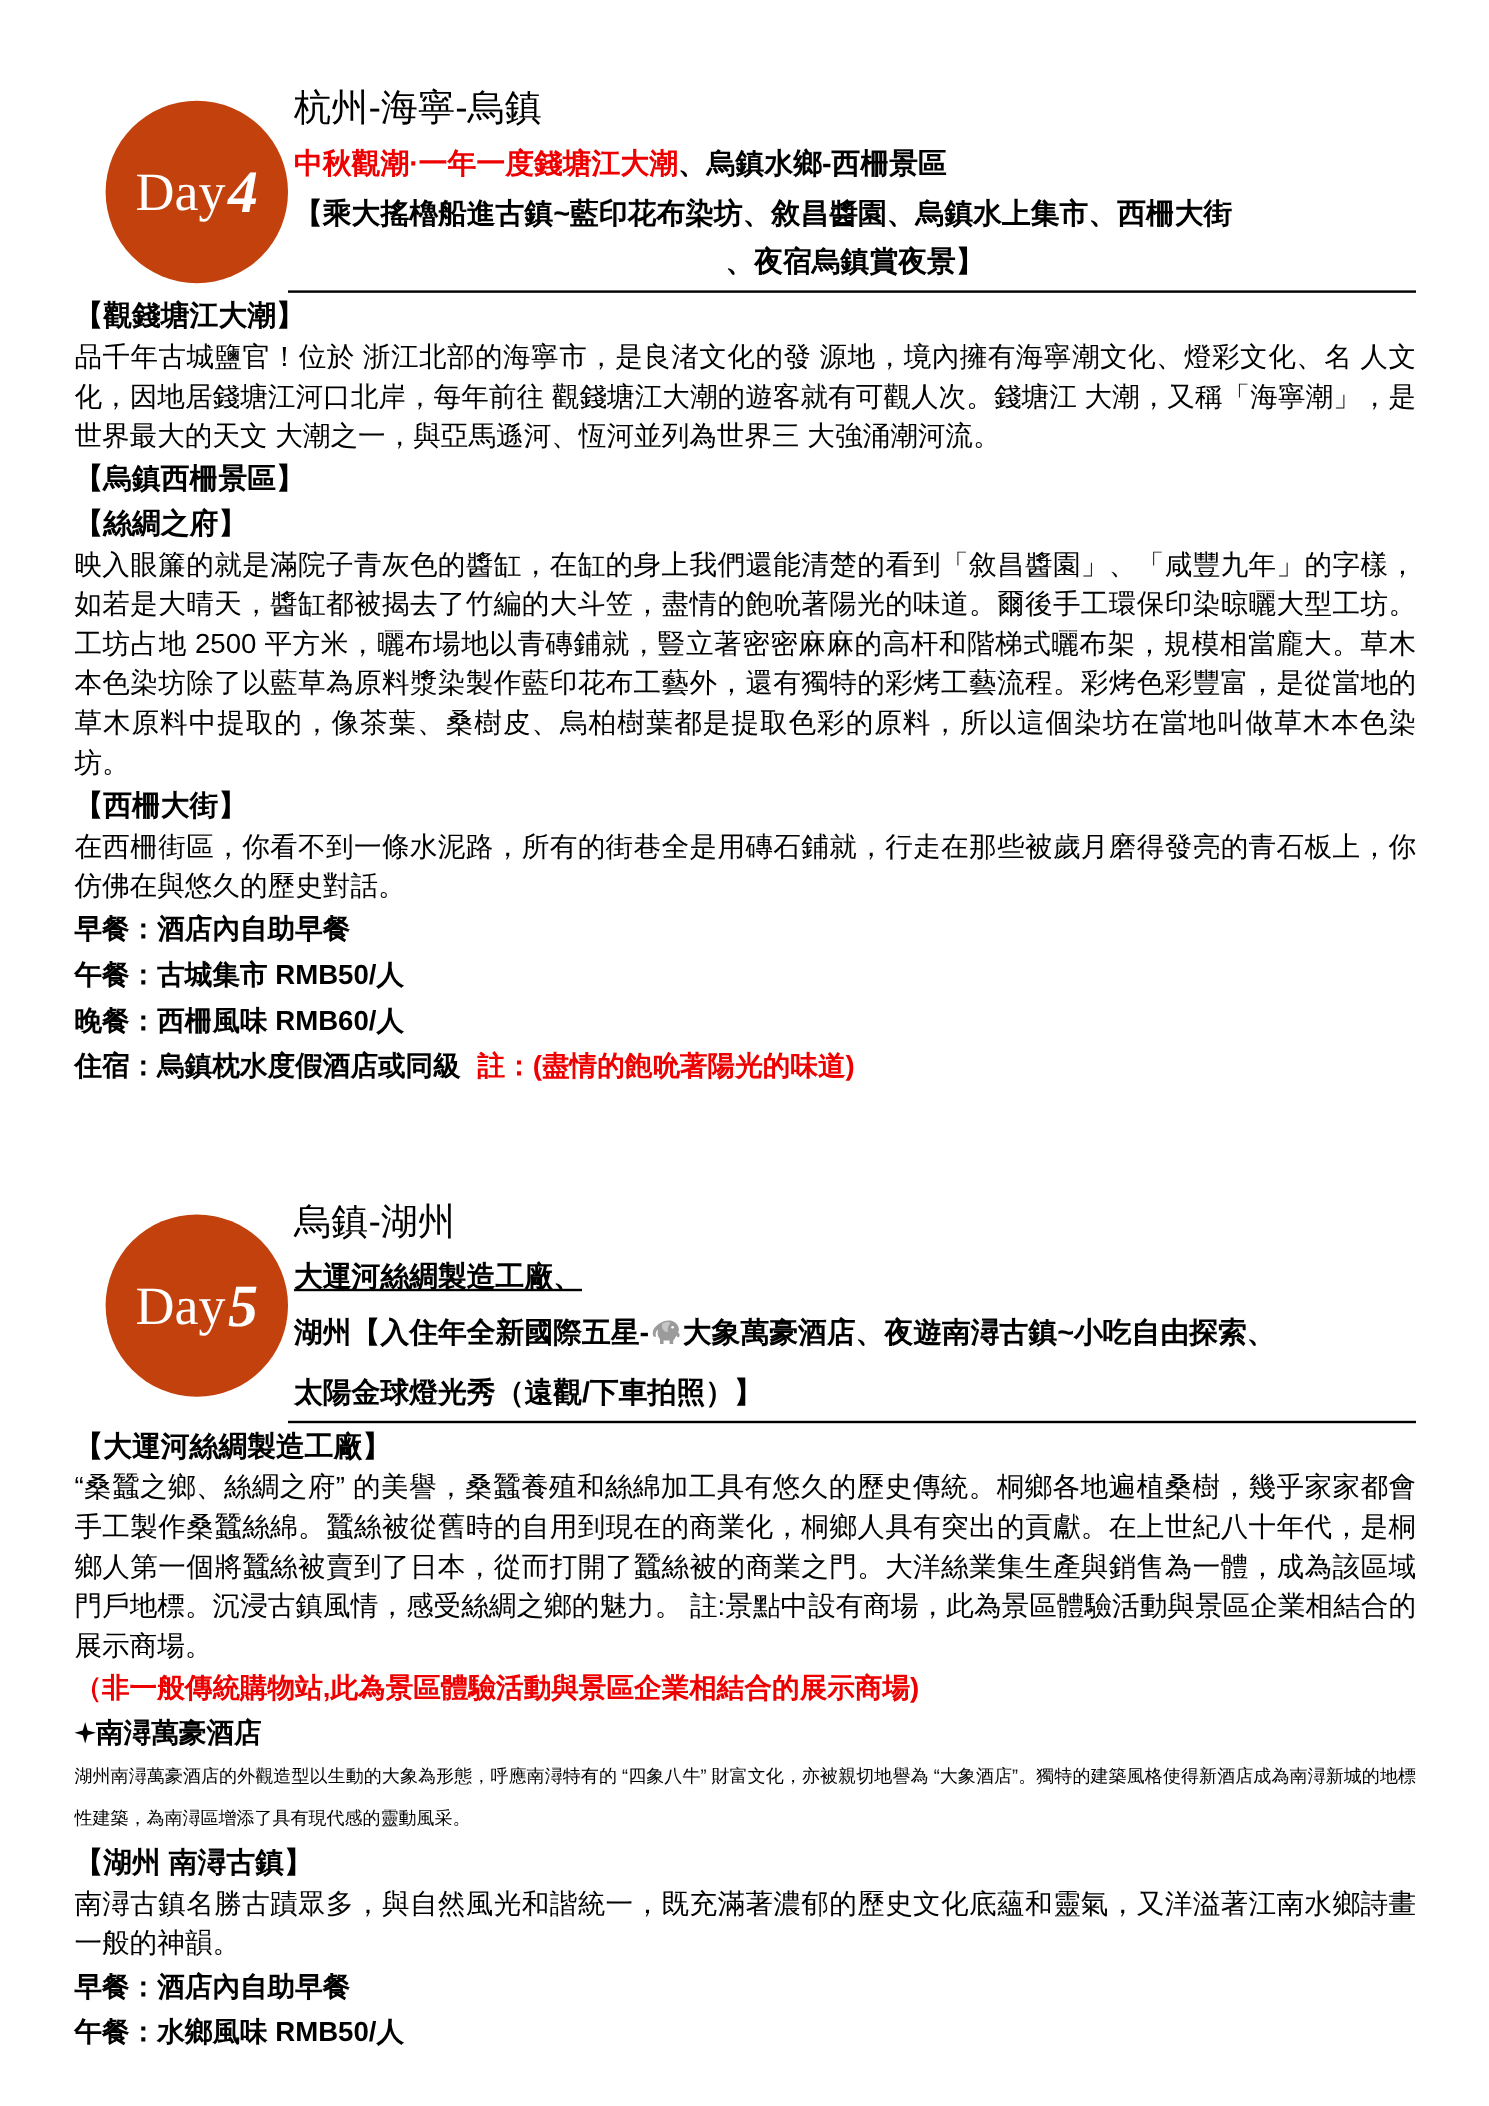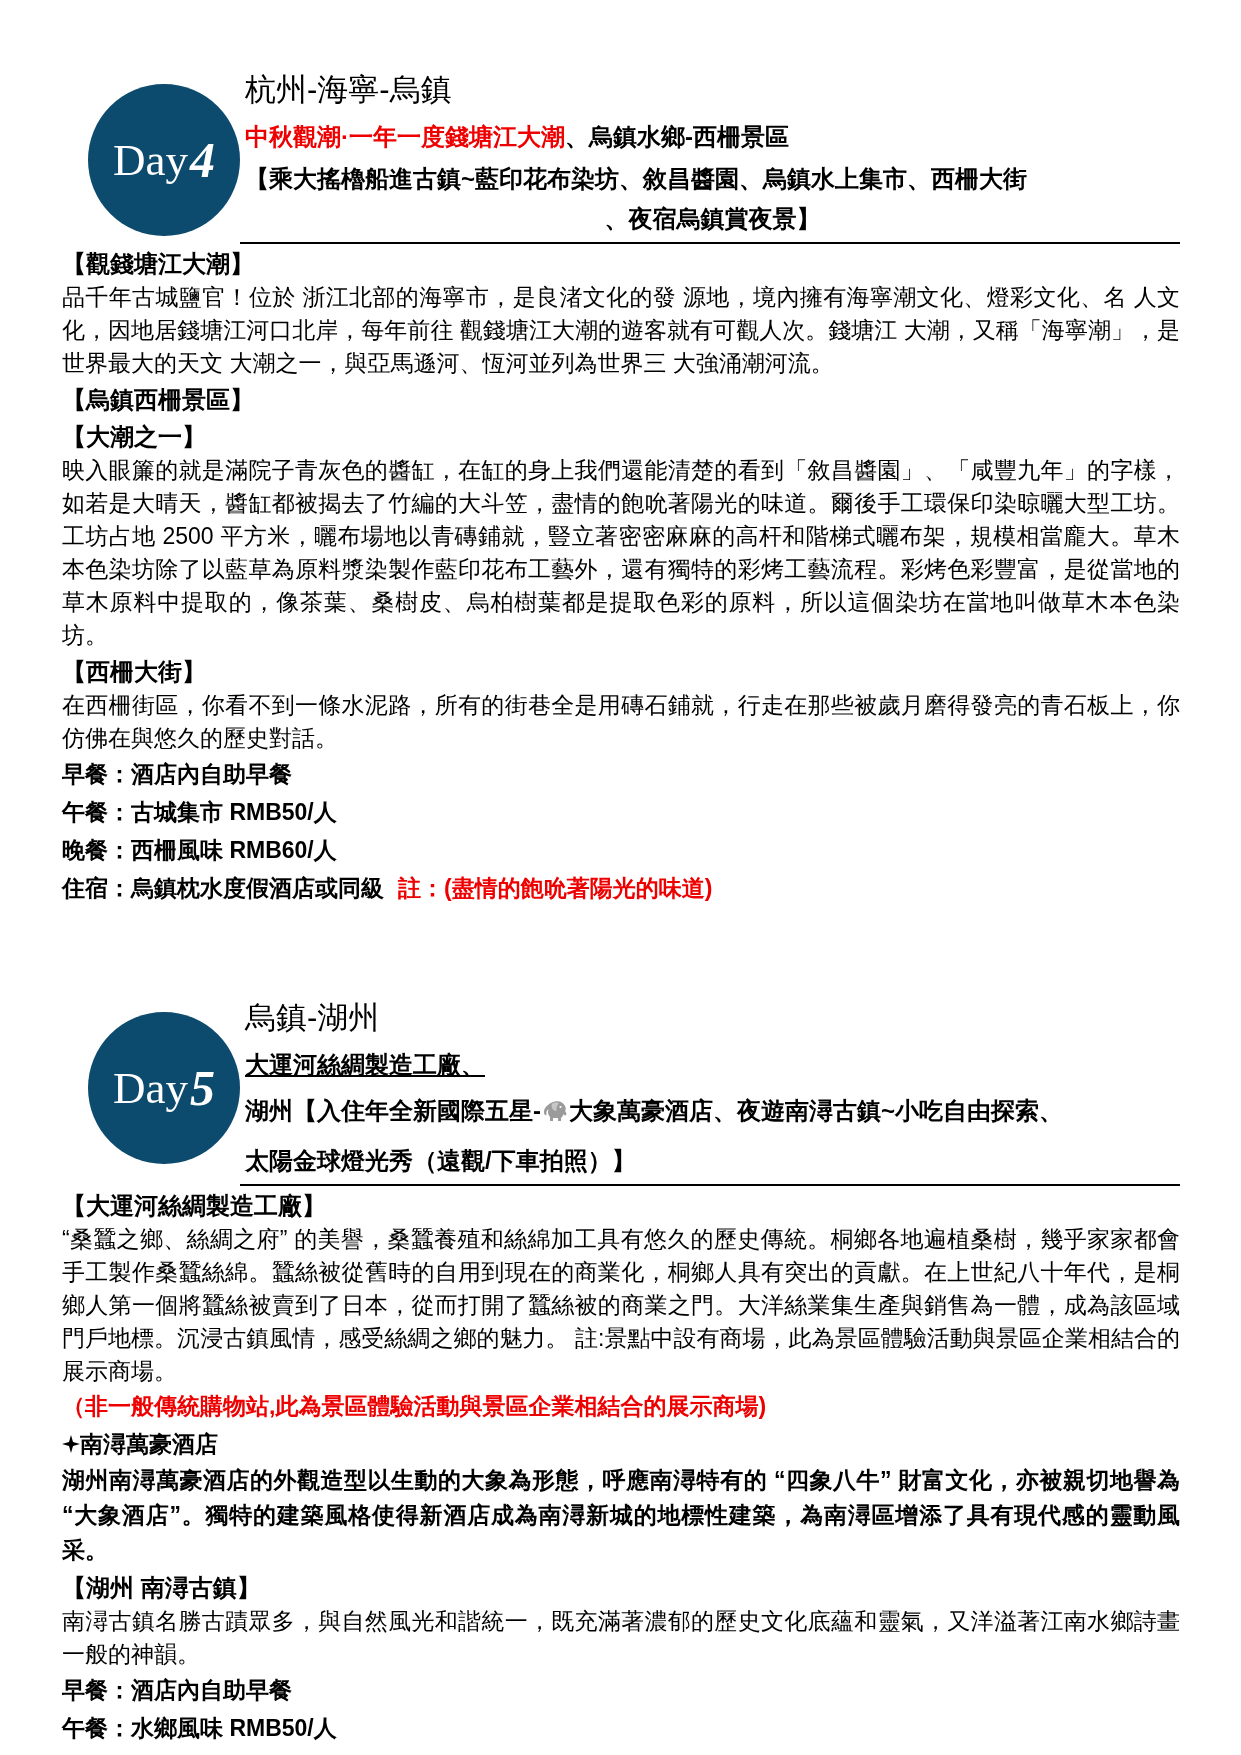--- a/index.html
+++ b/index.html
@@ -13,39 +13,39 @@
     overflow: hidden;
   }
   .content { position: absolute; left: 62px; width: 1118px; }
   #day4-block { top: 60px; }
   #day5-block { top: 988px; }
 
   .day-header { position: relative; min-height: 160px; }
   .badge {
     position: absolute; left: 26px; top: 24px;
     width: 152px; height: 152px; border-radius: 50%;
-    background: #0c4a6e; color: #ffffff;
+    background: #c2410c; color: #ffffff;
     display: flex; align-items: center; justify-content: center;
     font-family: "Liberation Serif", serif; font-size: 45px;
     z-index: 2;
   }
   .badge .num { font-style: italic; font-weight: bold; font-size: 50px; margin-left: 2px; }
   .head-text { margin-left: 183px; padding-top: 10px; }
   .day-title { font-size: 31px; font-weight: normal; line-height: 40px; }
   .day-sub { font-size: 24px; font-weight: bold; line-height: 30px; margin-top: 12px; }
   .day-sub .red { color: var(--accent); }
   .day-sub-right { text-align: center; margin-top: 10px; }
   .rule { border: none; border-top: 2.5px solid #000; margin: 8px 0 0 178px; }
 
   .sec-heading { font-size: 24px; font-weight: bold; line-height: 34px; margin-top: 3px; }
   .sec-body { font-size: 23px; line-height: 33px; text-align: justify; }
   .meal { font-size: 23px; font-weight: bold; line-height: 38px; }
   .red-bold { color: var(--accent); font-weight: bold; }
   .hotel-line { font-size: 23px; font-weight: bold; line-height: 36px; margin-top: 2px; }
-  .bold-body { font-size: 23px; font-weight: bold; line-height: 35px; text-align: justify; }
+  .bold-body { font-size: 15px; font-weight: normal; line-height: 35px; text-align: justify; }
   .red-note { font-size: 23px; font-weight: bold; line-height: 36px; color: var(--accent); }
   .icon-inline { display: inline-block; vertical-align: -4px; }
   .stay-note { margin-left: 14px; }
 </style>
 </head>
 <body>
 
 <div class="page">
 
   <div class="content" id="day4-block">
@@ -64,21 +64,21 @@
         <div class="day-sub day-sub-right">、夜宿烏鎮賞夜景】</div>
       </div>
       <hr class="rule">
     </div>
 
     <div class="sec-heading">【觀錢塘江大潮】</div>
     <div class="sec-body">品千年古城鹽官！位於 浙江北部的海寧市，是良渚文化的發 源地，境內擁有海寧潮文化、燈彩文化、名 人文化，因地居錢塘江河口北岸，每年前往 觀錢塘江大潮的遊客就有可觀人次。錢塘江 大潮，又稱「海寧潮」，是世界最大的天文 大潮之一，與亞馬遜河、恆河並列為世界三 大強涌潮河流。</div>
 
     <div class="sec-heading">【烏鎮西柵景區】</div>
 
-    <div class="sec-heading">【大潮之一】</div>
+    <div class="sec-heading">【絲綢之府】</div>
     <div class="sec-body">映入眼簾的就是滿院子青灰色的醬缸，在缸的身上我們還能清楚的看到「敘昌醬園」、「咸豐九年」的字樣，如若是大晴天，醬缸都被揭去了竹編的大斗笠，盡情的飽吮著陽光的味道。爾後手工環保印染晾曬大型工坊。工坊占地 2500 平方米，曬布場地以青磚鋪就，豎立著密密麻麻的高杆和階梯式曬布架，規模相當龐大。草木本色染坊除了以藍草為原料漿染製作藍印花布工藝外，還有獨特的彩烤工藝流程。彩烤色彩豐富，是從當地的草木原料中提取的，像茶葉、桑樹皮、烏柏樹葉都是提取色彩的原料，所以這個染坊在當地叫做草木本色染坊。</div>
 
     <div class="sec-heading">【西柵大街】</div>
     <div class="sec-body">在西柵街區，你看不到一條水泥路，所有的街巷全是用磚石鋪就，行走在那些被歲月磨得發亮的青石板上，你仿佛在與悠久的歷史對話。</div>
 
     <div class="meal">早餐：酒店內自助早餐</div>
     <div class="meal">午餐：古城集市 RMB50/人</div>
     <div class="meal">晚餐：西柵風味 RMB60/人</div>
     <div class="meal">
       <span>住宿：烏鎮枕水度假酒店或同級</span><span class="red-bold stay-note">註：(盡情的飽吮著陽光的味道)</span>

